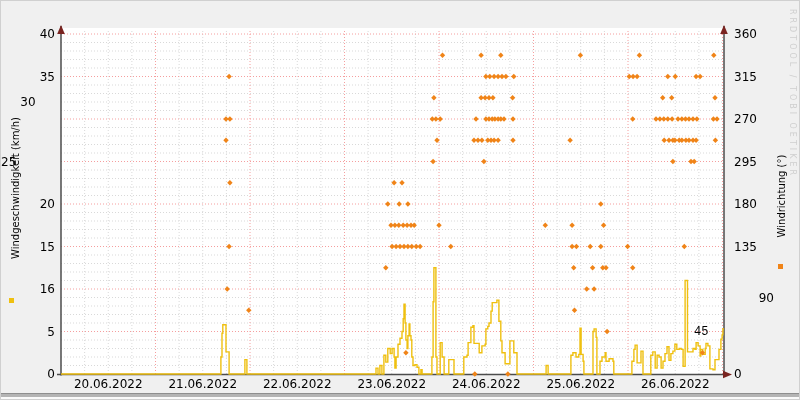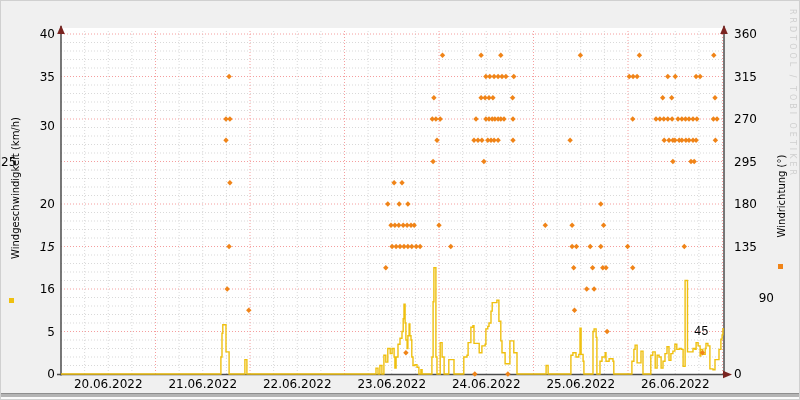--- a/index.html
+++ b/index.html
@@ -231,24 +231,24 @@
       <path d="M690.5 160.5L693.2 157.8L695.9 160.5L693.2 163.2Z" fill="#f08418"></path>
       <path d="M623.9 245.5L626.6 242.8L629.3 245.5L626.6 248.2Z" fill="#f08418"></path>
       <path d="M680.6 245.5L683.3 242.8L686.0 245.5L683.3 248.2Z" fill="#f08418"></path>
       <path d="M629.0 266.8L631.7 264.1L634.4 266.8L631.7 269.4Z" fill="#f08418"></path>
       <path d="M698.7 351.8L701.4 349.1L704.1 351.8L701.4 354.4Z" fill="#f08418"></path>
     </svg>
   <div id="yLeftTicks">
       <span class="tick" style="left: 0px; width: 54px; top: 368px; text-align: right;">0</span>
       <span class="tick" style="left: 0px; width: 54px; top: 325.5px; text-align: right;">5</span>
       <span class="tick" style="left: 0px; width: 54px; top: 283px; text-align: right;">16</span>
-      <span class="tick" style="left: 0px; width: 54px; top: 240.5px; text-align: right; font-style: italic;">15</span>
+      <span class="tick" style="left: 0px; width: 54px; top: 240.5px; text-align: right;">15</span>
       <span class="tick" style="left: 0px; width: 54px; top: 198px; text-align: right;">20</span>
       <span class="tick" style="left: 0px; width: 54px; top: 155.5px; text-align: left;">25</span>
-      <span class="tick" style="left: 0px; width: 54px; top: 120px; text-align: right;">30</span>
+      <span class="tick" style="left: 0px; width: 54px; top: 96px; text-align: center;">30</span>
       <span class="tick" style="left: 0px; width: 54px; top: 70.5px; text-align: right;">35</span>
       <span class="tick" style="left: 0px; width: 54px; top: 28px; text-align: right;">40</span>
     </div>
   <div id="yRightTicks">
       <span class="tick" style="left: 733px; width: 40px; top: 368px; text-align: left;">0</span>
       <span class="tick" style="left: 693px; width: 40px; top: 325.5px; text-align: left; font-family: Liberation Mono, monospace;">45</span>
       <span class="tick" style="left: 733px; width: 40px; top: 292px; text-align: right;">90</span>
       <span class="tick" style="left: 733px; width: 40px; top: 240.5px; text-align: left;">135</span>
       <span class="tick" style="left: 733px; width: 40px; top: 198px; text-align: left;">180</span>
       <span class="tick" style="left: 733px; width: 40px; top: 155.5px; text-align: left;">295</span>

